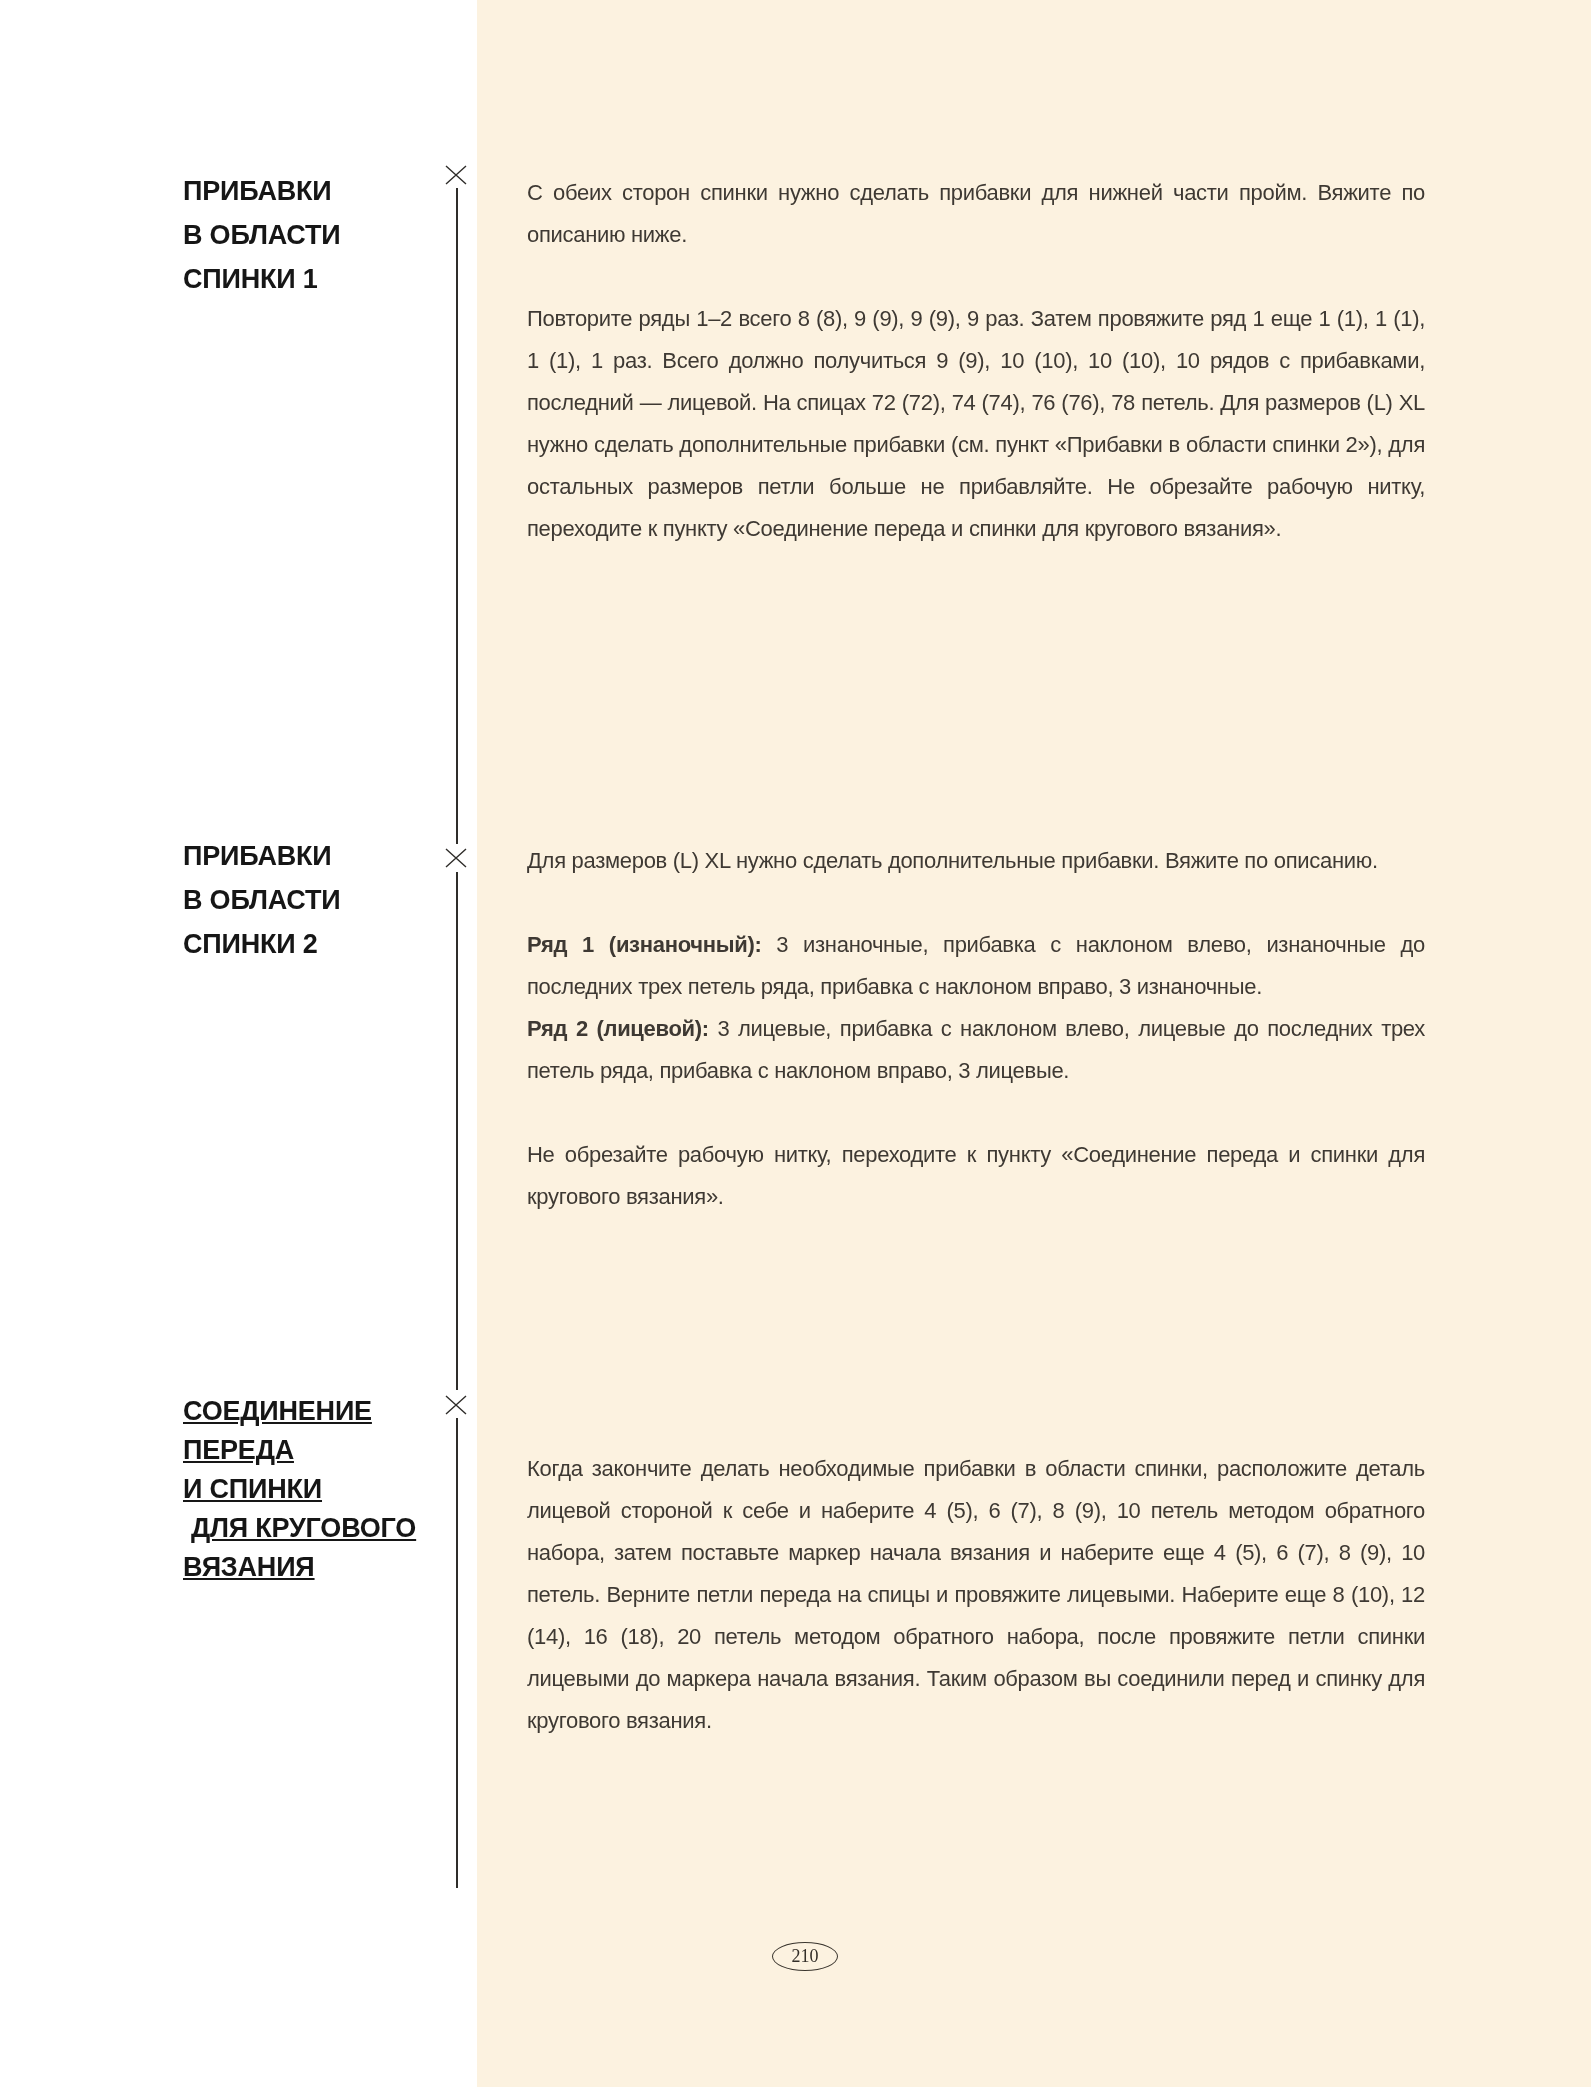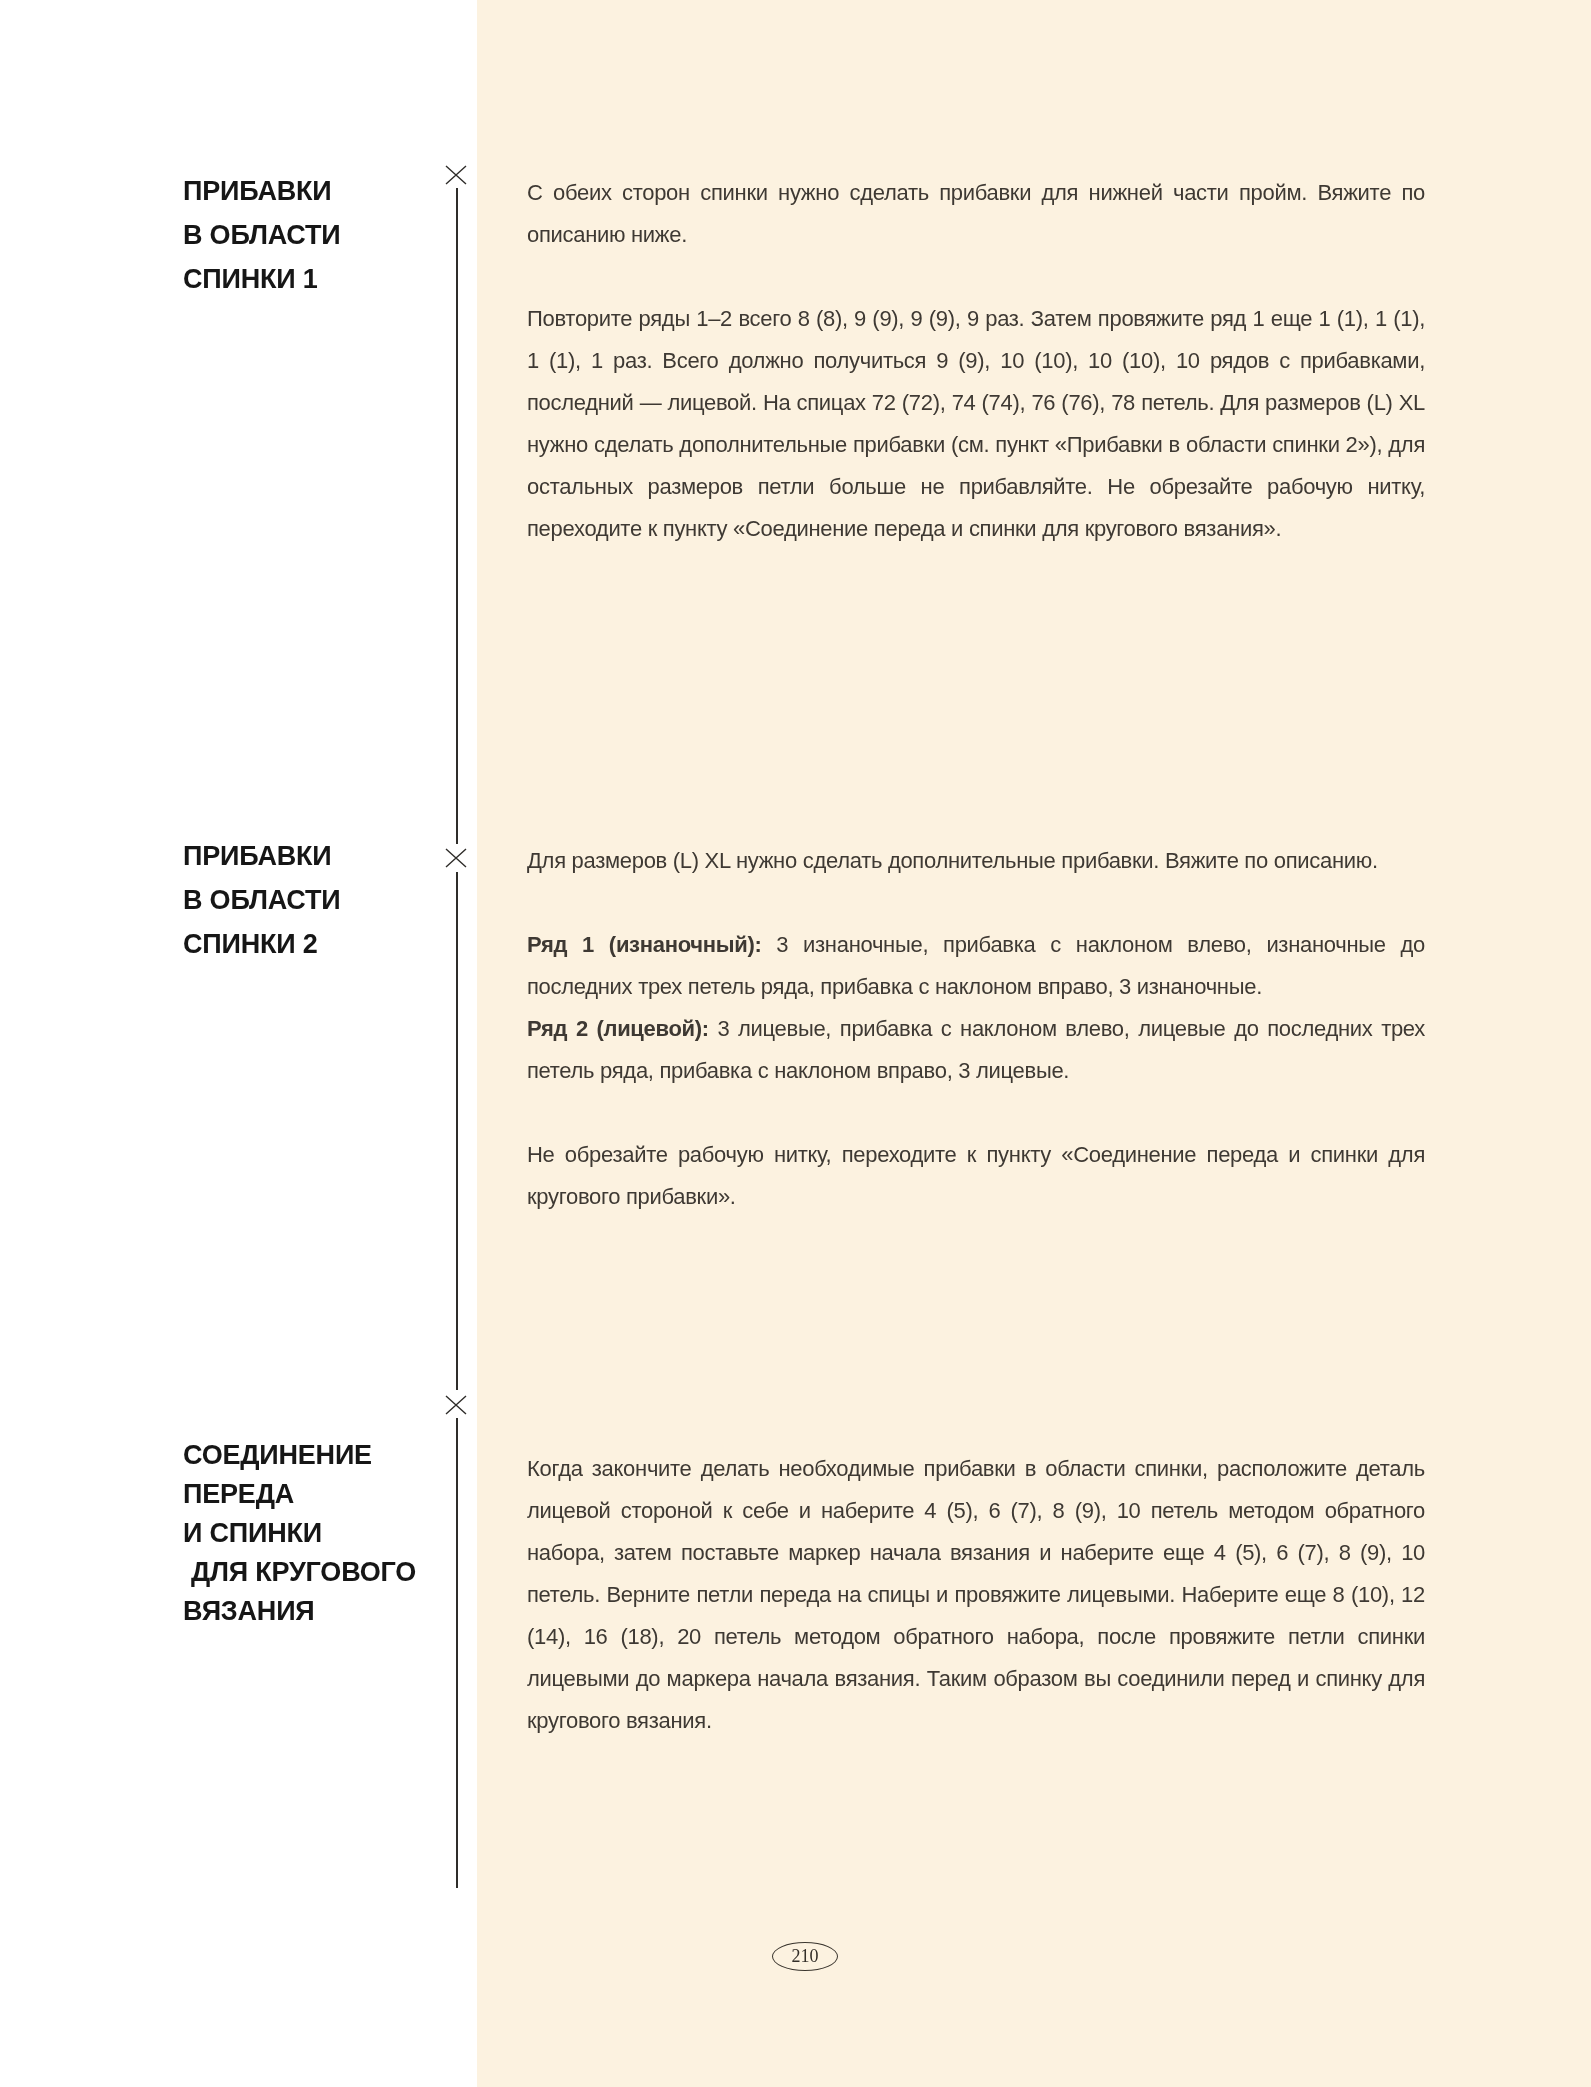--- a/index.html
+++ b/index.html
@@ -24,21 +24,21 @@
     background:var(--paper);
   }
   
   .sec-heading{
     position:absolute;left:183px;width:330px;
     font-weight:bold;font-size:27px;line-height:44px;
     letter-spacing:-0.2px;color:var(--heading);
     margin:0;
   }
   .hl{display:block;white-space:nowrap;}
-  .s3-heading{top:1436px;line-height:39px;}
+  .s3-heading{top:1392px;line-height:39px;text-decoration:underline;}
   .s3-heading .hl:nth-child(4){padding-left:8px;}
   .s1-heading{top:169px;}
   .s2-heading{top:834px;}
   
   .cut{position:absolute;left:444px;width:24px;height:22px;color:var(--rule);}
   .s1-cut{top:164px;}
   .s2-cut{top:847px;}
   .s3-cut{top:1394px;}
   .cut svg{display:block;width:24px;height:22px;}
   
@@ -101,21 +101,21 @@
     </h2>
     <span class="cut s2-cut">
       <svg viewBox="0 0 24 22">
           <path d="M2 2 L22 20 M22 2 L2 20" stroke="currentColor" stroke-width="1.4" fill="none"></path>
         </svg>
     </span>
     <span class="vrule s2-rule"></span>
     <div class="sec-body s2-body">
         <p><span>Для размеров (L) XL нужно сделать дополнительные прибавки. Вяжите по описанию.</span></p>
         <p><span class="b">Ряд 1 (изнаночный): </span><span>3 изнаночные, прибавка с наклоном влево, изнаночные до последних трех петель ряда, прибавка с наклоном вправо, 3 изнаночные.</span><br><span class="b">Ряд 2 (лицевой): </span><span>3 лицевые, прибавка с наклоном влево, лицевые до последних трех петель ряда, прибавка с наклоном вправо, 3 лицевые.</span></p>
-        <p><span>Не обрезайте рабочую нитку, переходите к пункту «Соединение переда и спинки для кругового прибавки».</span></p>
+        <p><span>Не обрезайте рабочую нитку, переходите к пункту «Соединение переда и спинки для кругового вязания».</span></p>
       </div>
   </section>
 
   <section>
     <h2 class="sec-heading s3-heading">
       <span class="hl">СОЕДИНЕНИЕ</span>
       <span class="hl">ПЕРЕДА</span>
       <span class="hl">И СПИНКИ</span>
       <span class="hl">ДЛЯ КРУГОВОГО</span>
       <span class="hl">ВЯЗАНИЯ</span>

